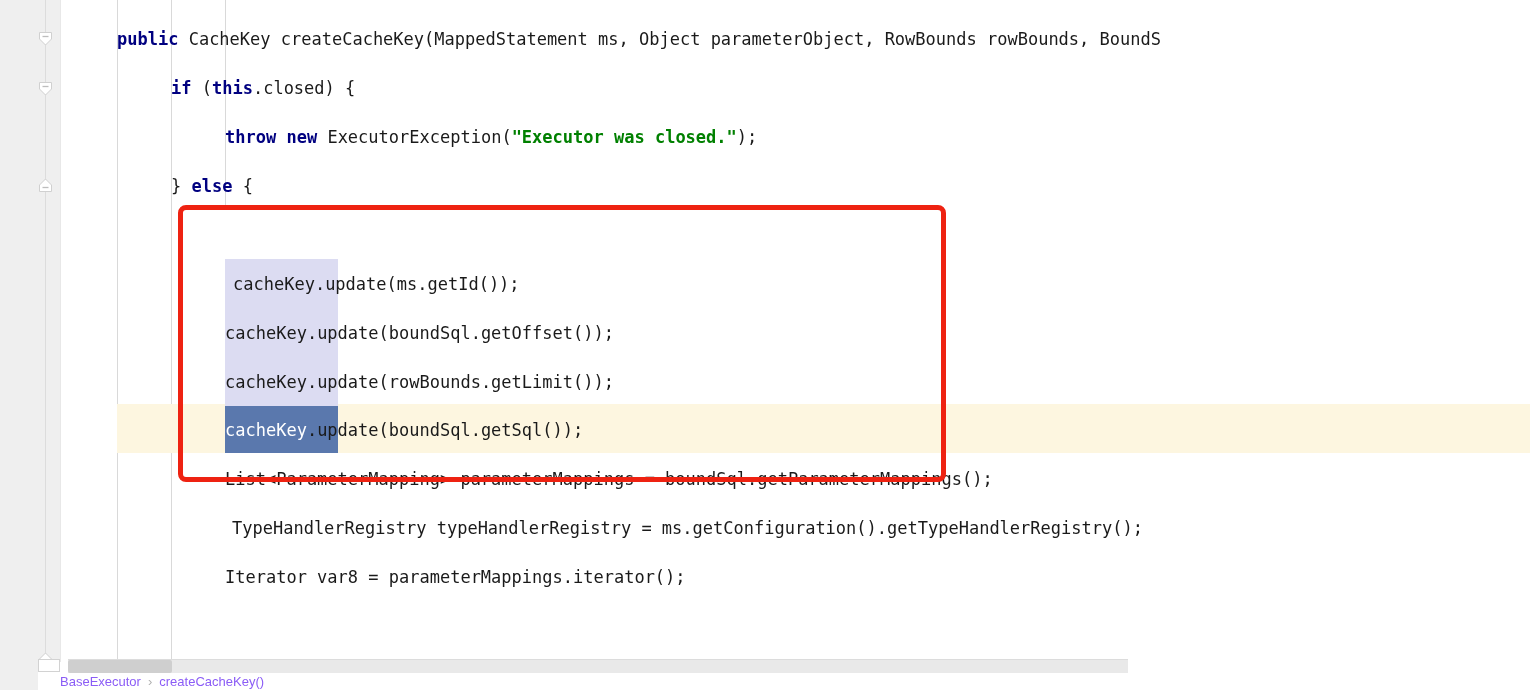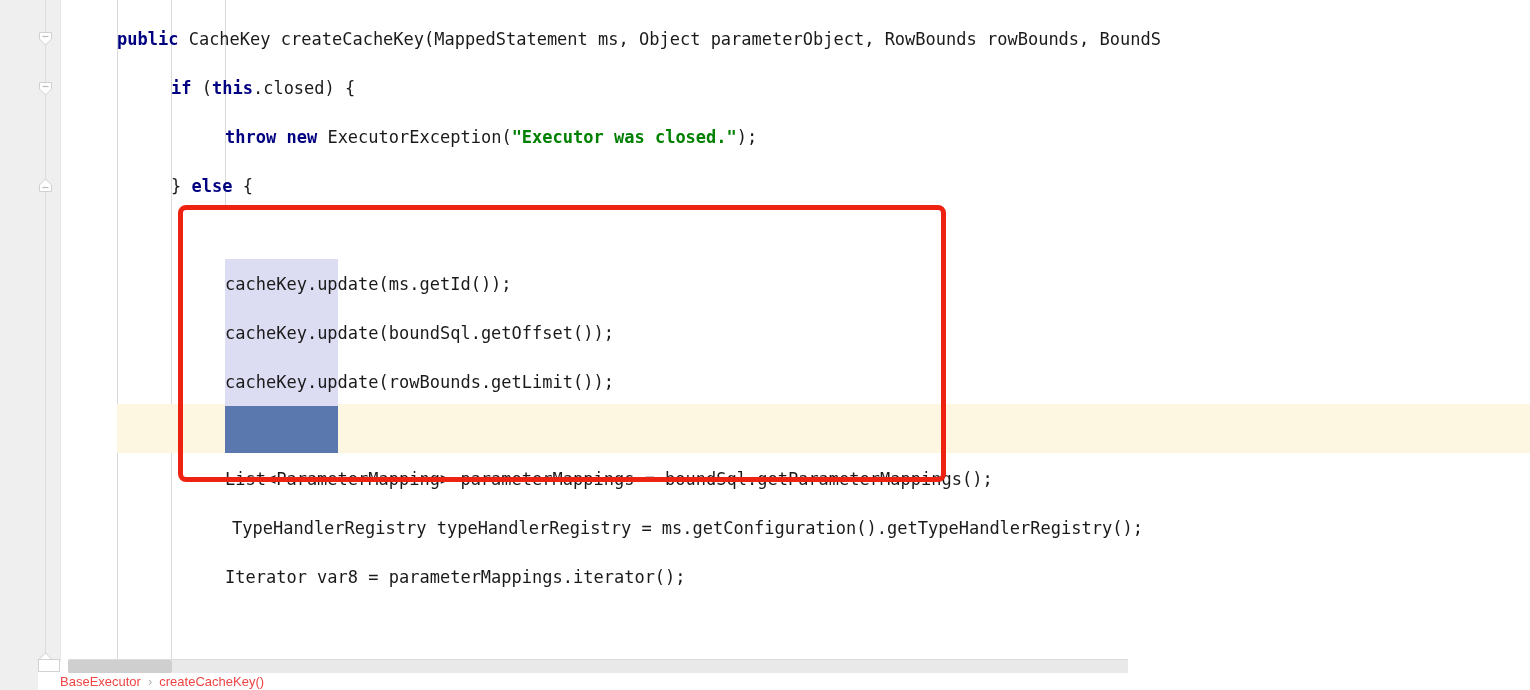--- a/index.html
+++ b/index.html
@@ -185,21 +185,21 @@
   .breadcrumb {
     position: absolute;
     left: 60px;
     top: 674px;
     font-family: "Liberation Sans", sans-serif;
     font-size: 13px;
     color: #8a8a8a;
     white-space: nowrap;
     z-index: 26;
   }
-  .breadcrumb .crumb { color: #ef4444; }
+  .breadcrumb .crumb { color: #8b5cf6; }
   .breadcrumb .sep { color: #b0b0b0; padding: 0 7px; }
 
   .bottom-strip {
     position: absolute;
     left: 0;
     top: 662px;
     width: 1530px;
     height: 28px;
     background: #ffffff;
     z-index: 22;
@@ -262,26 +262,27 @@
 
     <div class="code-line" style="top:15px; left:117px;"><span class="kw">public</span><span> CacheKey createCacheKey(MappedStatement ms, Object parameterObject, RowBounds rowBounds, BoundS</span></div>
 
     <div class="code-line" style="top:64px; left:171px;"><span class="kw">if</span><span> (</span><span class="kw">this</span><span>.closed) {</span></div>
 
     <div class="code-line" style="top:113px; left:225px;"><span class="kw">throw</span><span> </span><span class="kw">new</span><span> ExecutorException(</span><span class="str">"Executor was closed."</span><span>);</span></div>
 
     <div class="code-line" style="top:162px; left:171px;"><span>} </span><span class="kw">else</span><span> {</span></div>
 
 
-    <div class="code-line" style="top:260px; left:225px;"><span>cacheKey</span><span>.update(ms.getId());</span></div>
+    <div class="code-line" style="top:260px; left:225px;padding-left:8px;"><span>cacheKey</span><span>.update(ms.getId());</span></div>
 
     <div class="code-line" style="top:309px; left:225px;"><span>cacheKey</span><span>.update(boundSql.getOffset());</span></div>
 
     <div class="code-line" style="top:358px; left:225px;"><span>cacheKey</span><span>.update(rowBounds.getLimit());</span></div>
 
+    <div class="code-line" style="top:406px; left:225px;"><span style="color:#ffffff;">cacheKey</span><span>.update(boundSql.getSql());</span></div>
 
     <div class="code-line" style="top:455px; left:225px;text-align:center;">List&lt;ParameterMapping&gt; parameterMappings = boundSql.getParameterMappings();</div>
 
     <div class="code-line" style="top:504px; left:232px;">TypeHandlerRegistry typeHandlerRegistry = ms.getConfiguration().getTypeHandlerRegistry();</div>
 
     <div class="code-line" style="top:553px; left:225px;">Iterator var8 = parameterMappings.iterator();</div>
 
     <div class="code-line" style="top:648px; left:225px;"><span class="kw">while</span><span>(var8.hasNext()) {</span></div>
 
   </div>

